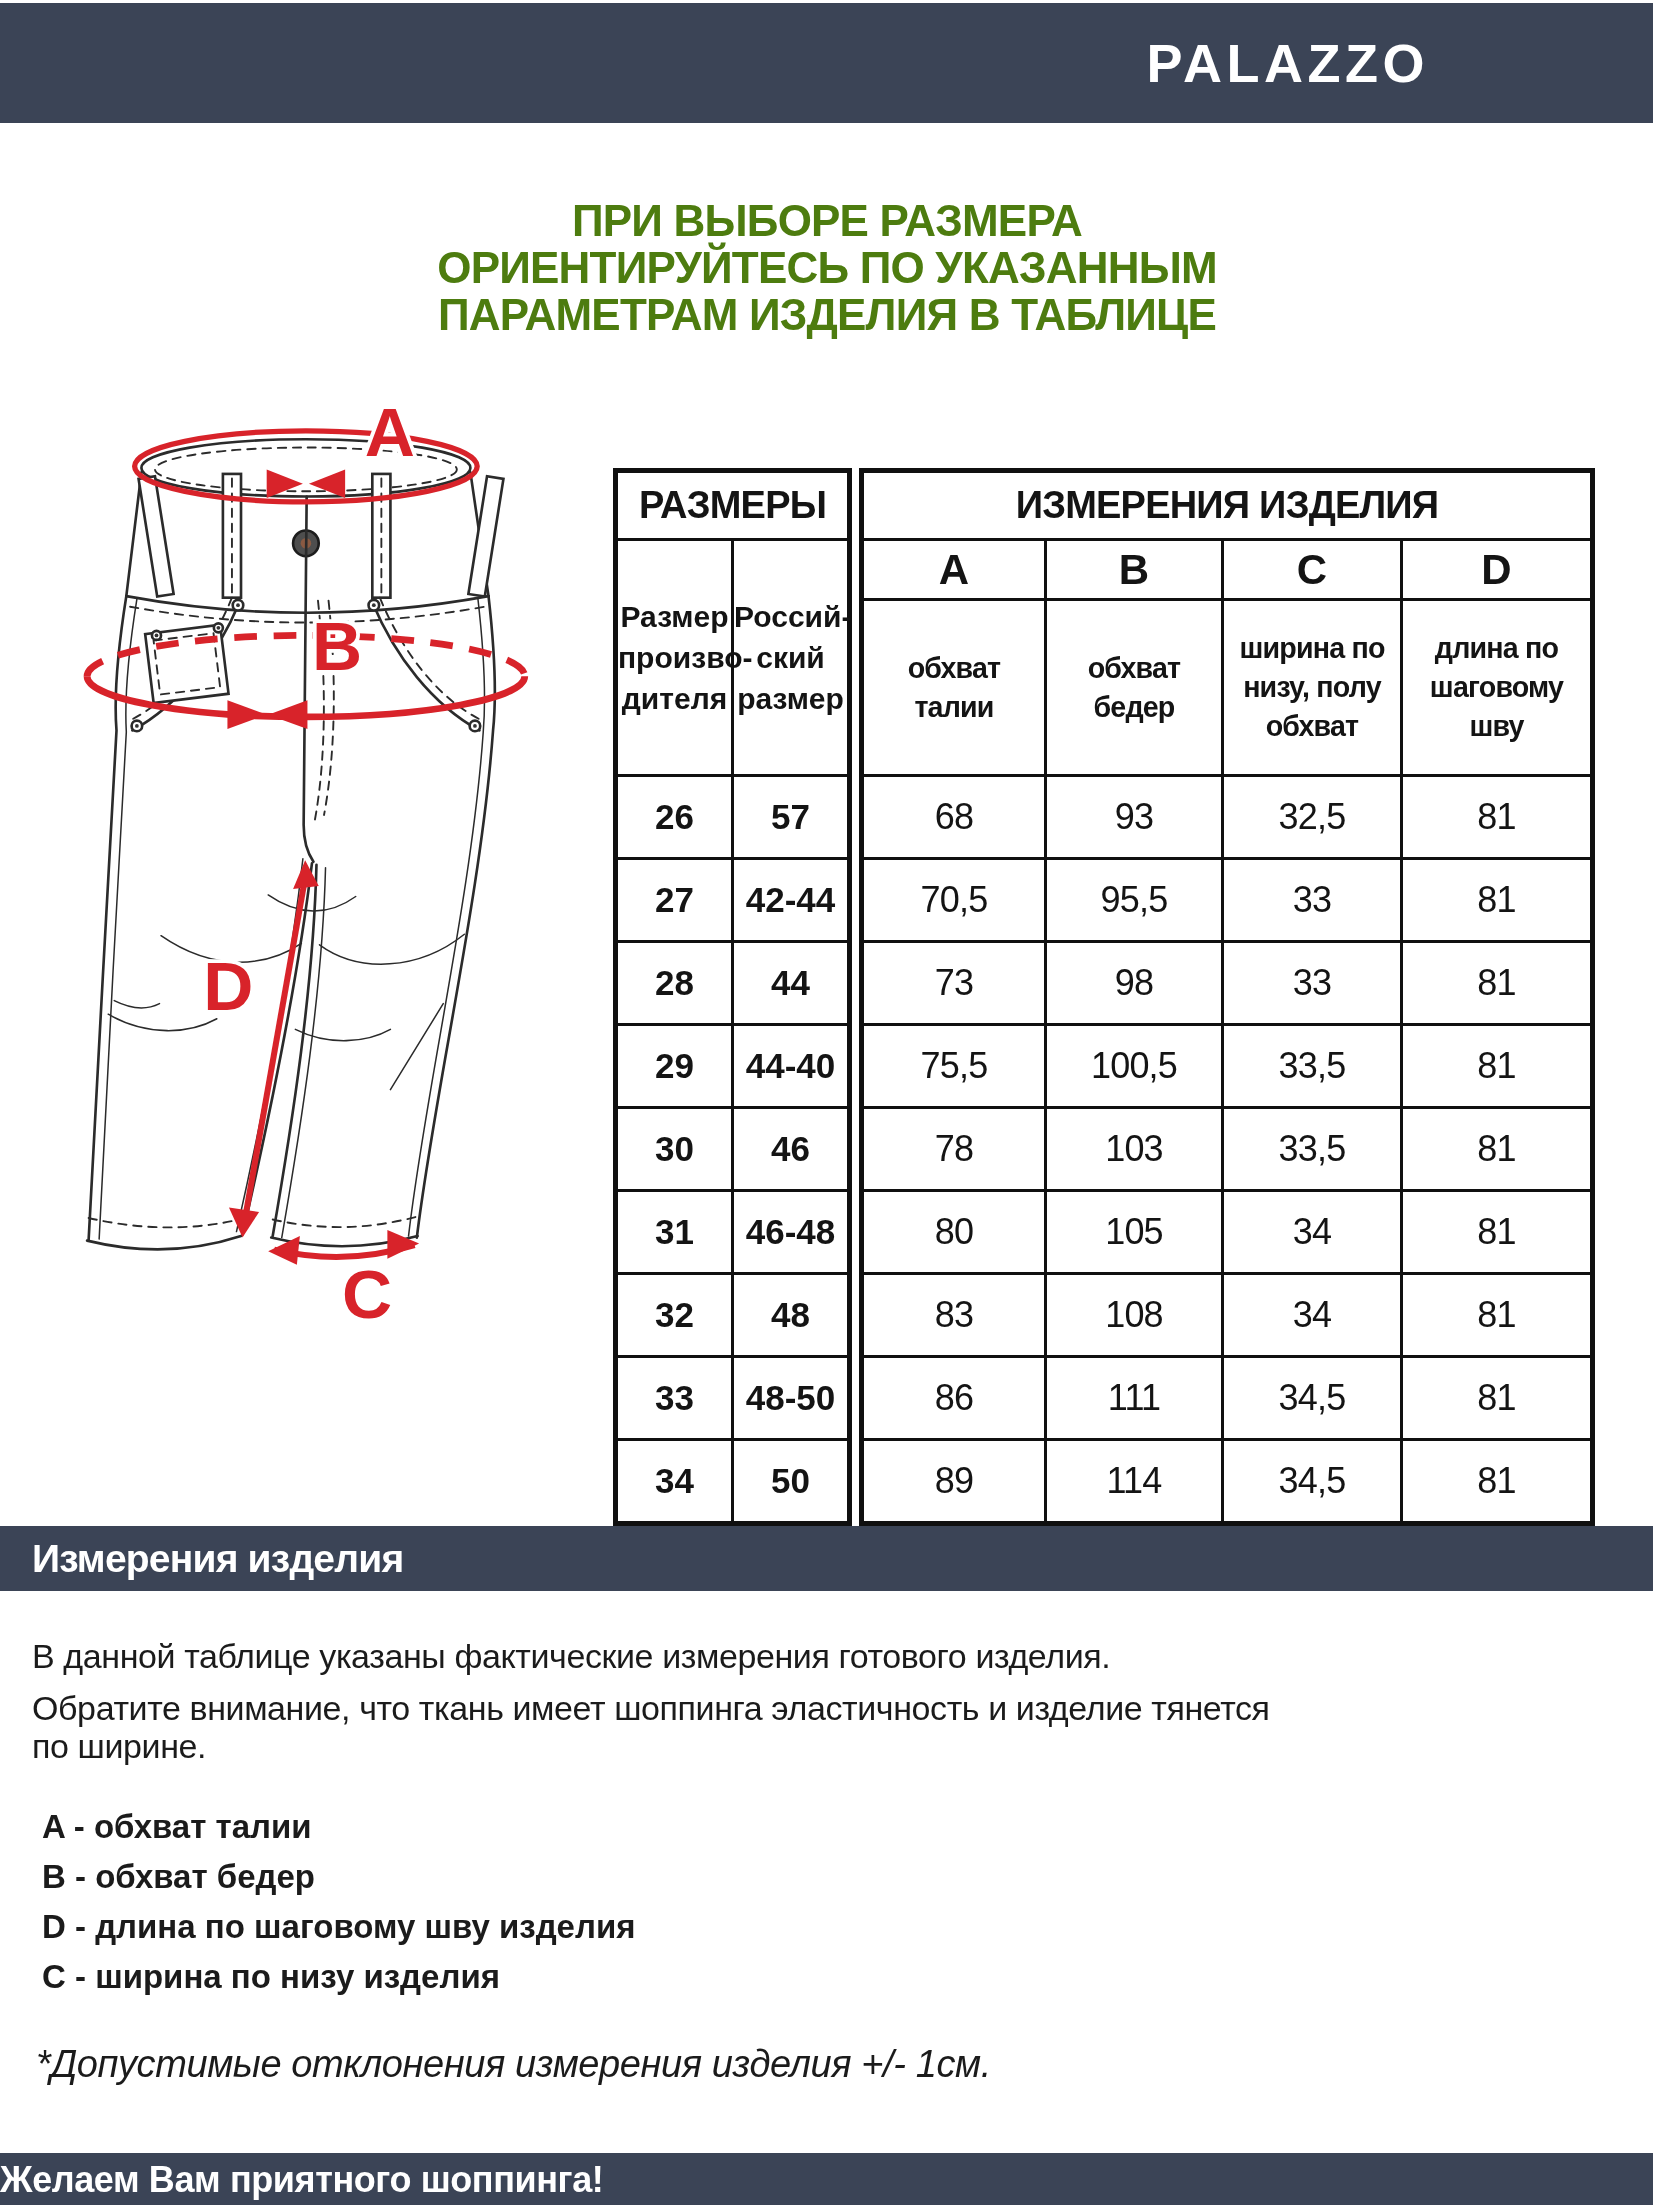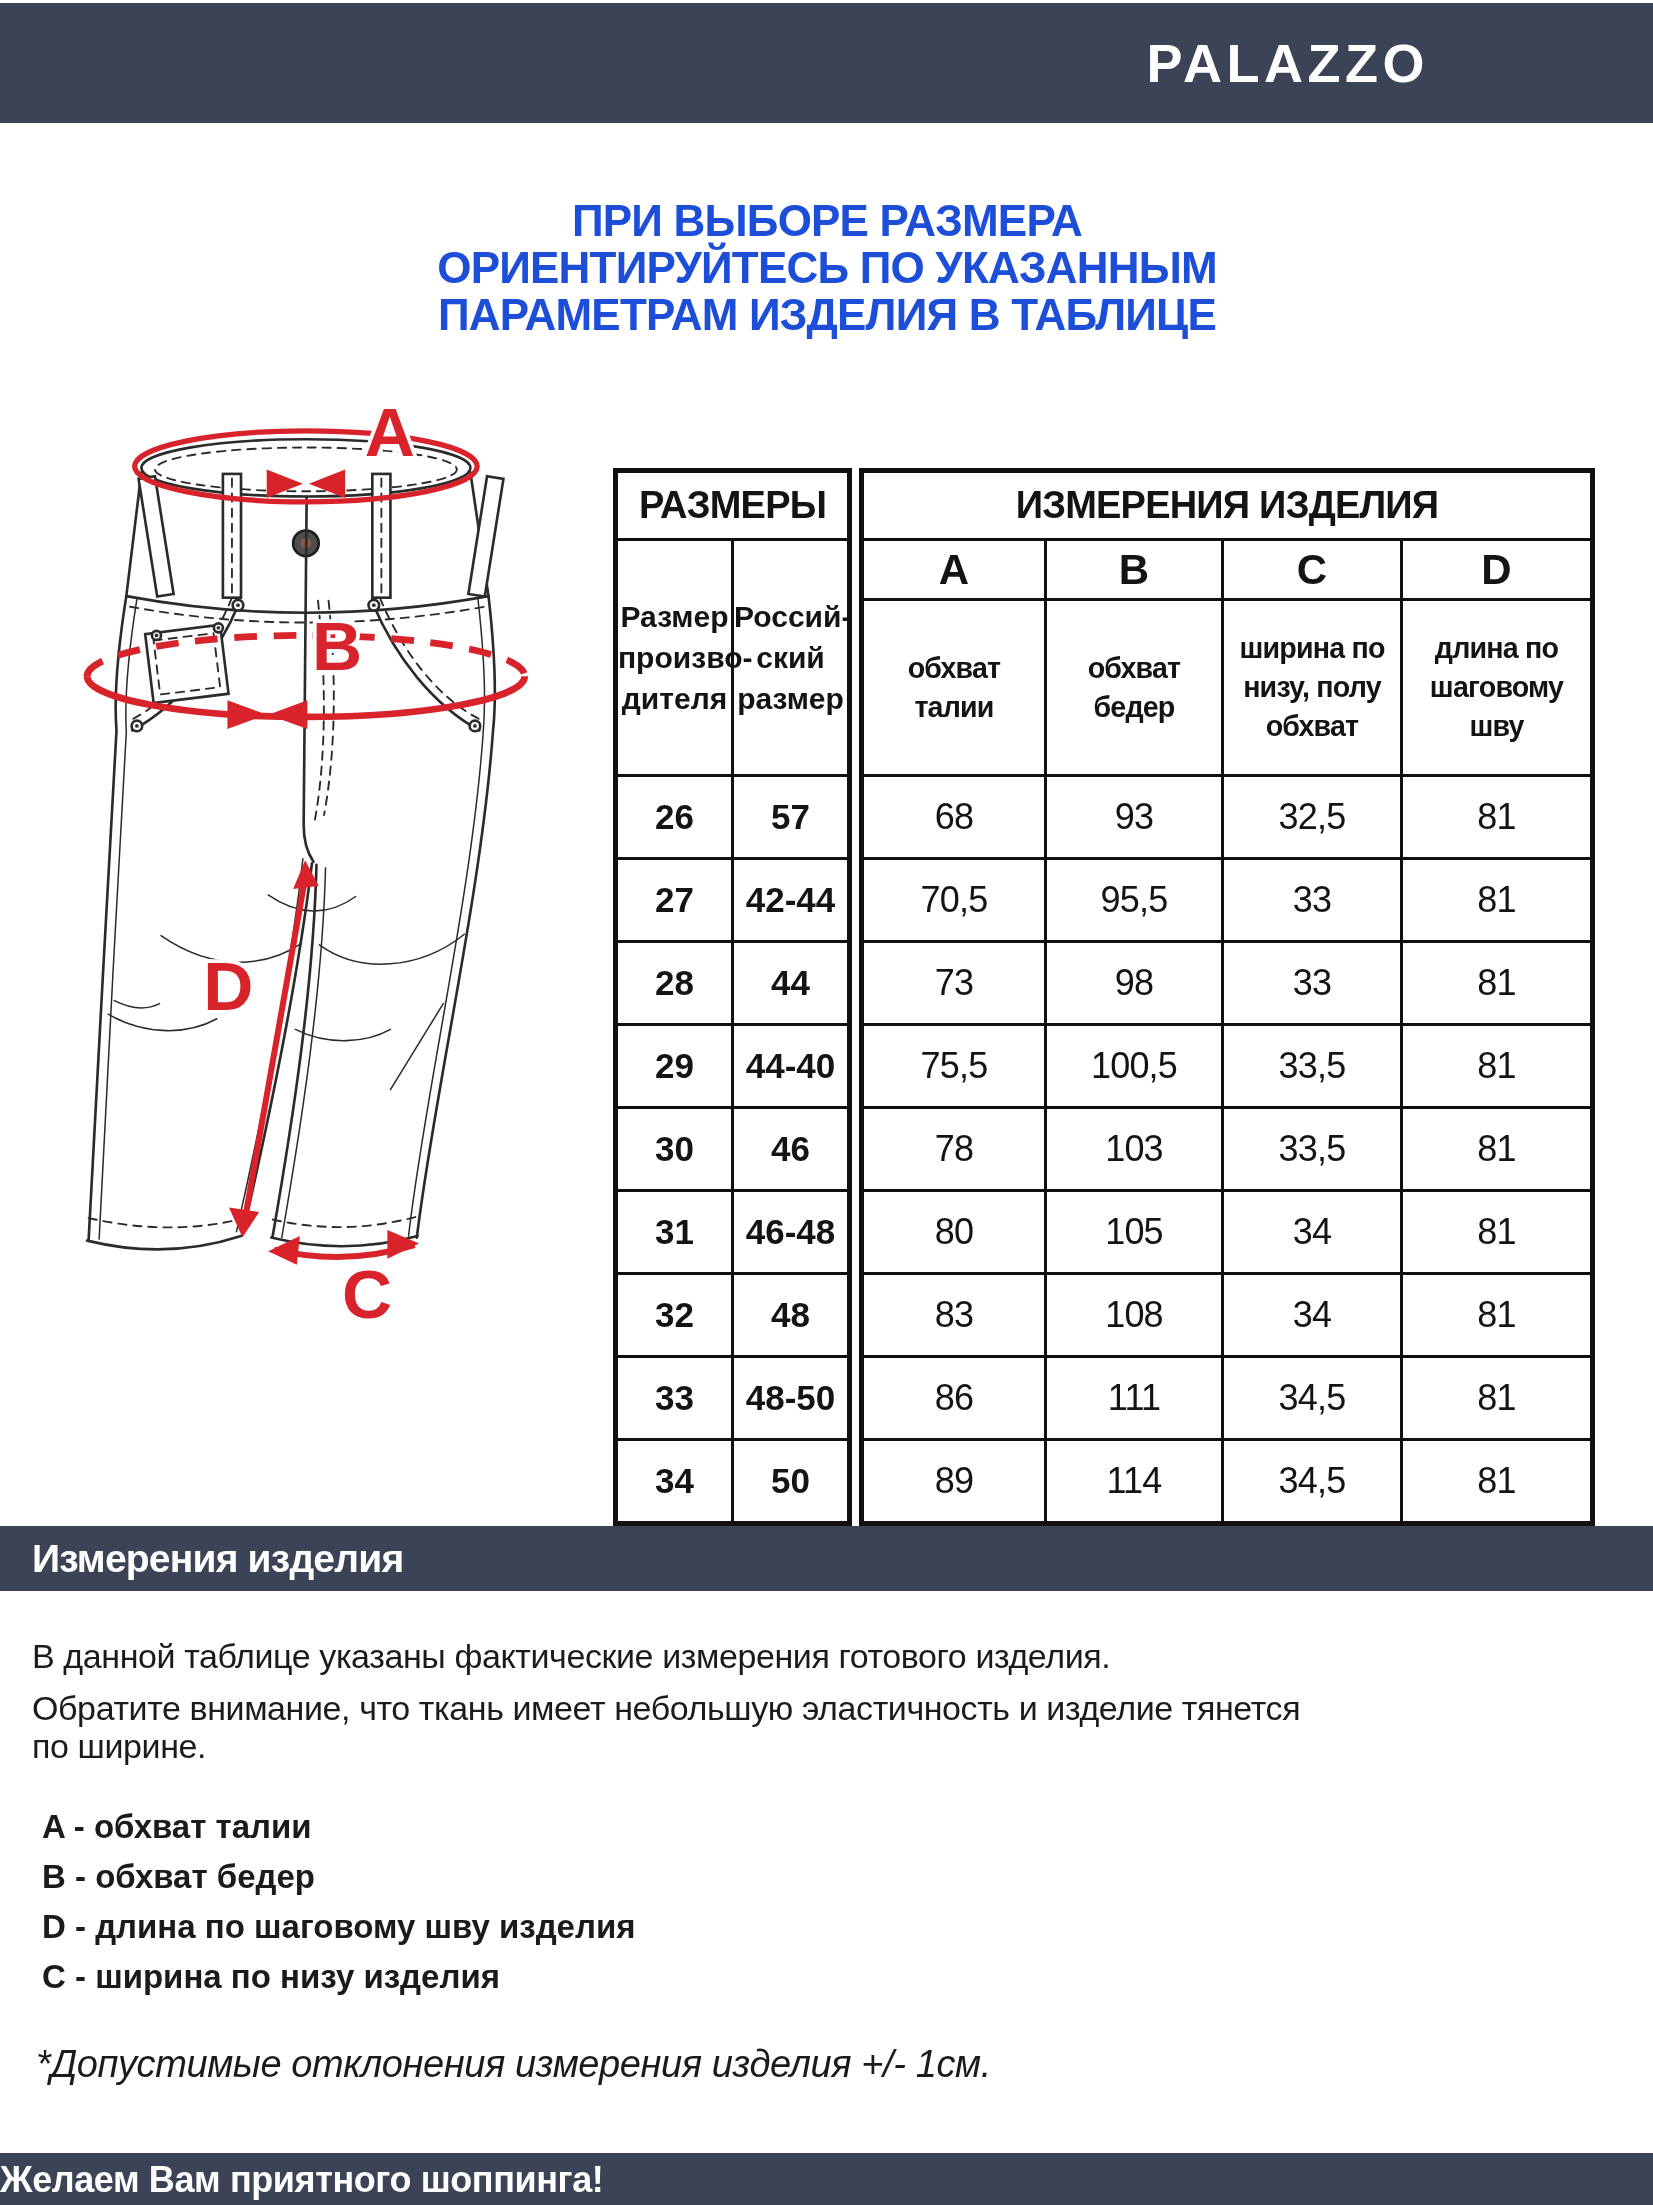--- a/index.html
+++ b/index.html
@@ -10,21 +10,21 @@
   }
   
   .topbar{
     position:absolute;top:3px;left:0;width:1654px;height:120px;background:var(--navy);
     display:flex;align-items:center;justify-content:flex-end;box-sizing:border-box;padding-right:225px;
   }
   .brand{font-size:54px;font-weight:bold;color:#fff;letter-spacing:4.5px;}
   
   .intro{
     position:absolute;top:197px;left:0;width:1654px;text-align:center;
-    font-size:44px;font-weight:bold;line-height:47px;letter-spacing:-0.8px;color:#1d4ed8;
+    font-size:44px;font-weight:bold;line-height:47px;letter-spacing:-0.8px;color:#4d7c0f;
   }
   
   .diagram{position:absolute;left:41px;top:406px;width:560px;height:1064px;}
   .outline{stroke:#2b2b2b;fill:none;stroke-width:3.5;stroke-linecap:round;}
   .thin{stroke-width:2;}
   .dash{stroke-dasharray:11 9;stroke-width:2.5;}
   .red-stroke{stroke:var(--red);fill:none;}
   .red-fill{fill:var(--red);stroke:none;}
   .mlabel{
     fill:var(--red);font-family:"Liberation Sans",sans-serif;font-weight:bold;font-size:92px;
@@ -341,21 +341,21 @@
     </tr>
   </tbody>
     </table>
 
   <div class="section-bar">
     <span>Измерения изделия</span>
   </div>
 
   <div class="notes">
     <p>В данной таблице указаны фактические измерения готового изделия.</p>
-    <p class="prewrap">Обратите внимание, что ткань имеет небольшую эластичность и изделие тянется
+    <p class="prewrap">Обратите внимание, что ткань имеет шоппинга эластичность и изделие тянется
 по ширине.</p>
   </div>
 
   <div class="legend">
     <div>A - обхват талии</div>
     <div>B - обхват бедер</div>
     <div>D - длина по шаговому шву изделия</div>
     <div>C - ширина по низу изделия</div>
   </div>
 

